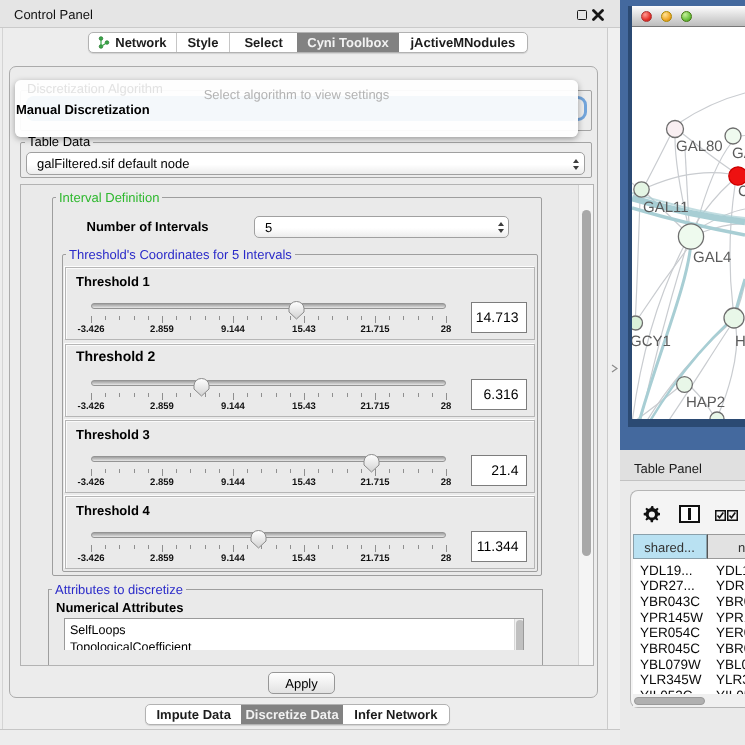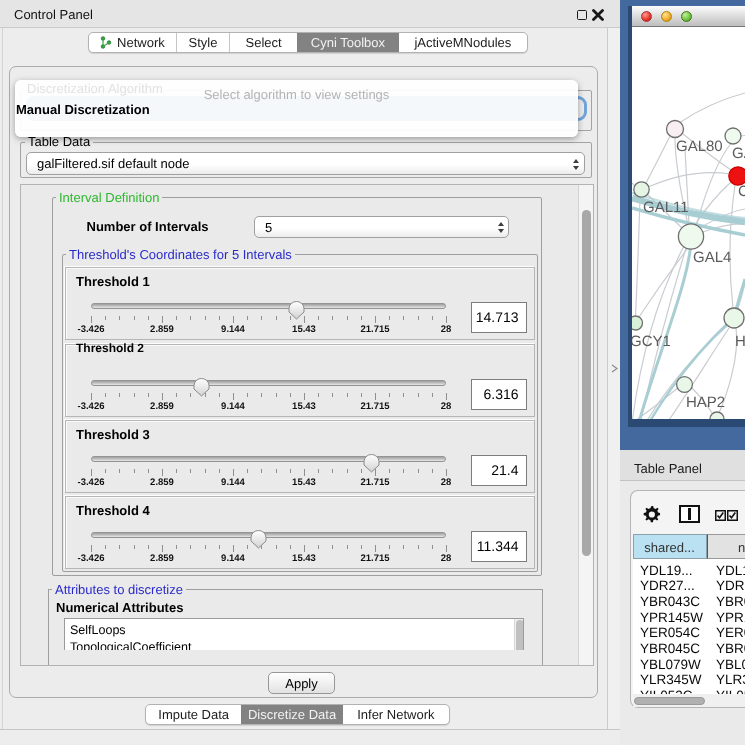--- a/index.html
+++ b/index.html
@@ -3,21 +3,21 @@
 <style>
 * { margin:0; padding:0; box-sizing:border-box; -webkit-font-smoothing:antialiased; text-rendering:geometricPrecision; }
 html,body { width:745px; height:745px; overflow:hidden; background:#ededed;
   font-family:"Liberation Sans", sans-serif; position:relative; }
 .abs { position:absolute; }
 .bold { font-weight:bold; }
 .titlebar { position:absolute; left:0; top:0; width:620px; height:28px;
   background:#e5e5e5; border-bottom:1px solid #cacaca; }
 .tabbar { position:absolute; display:flex; background:#fff; border:1px solid #b2b2b2;
   border-radius:5px; height:21px; overflow:hidden; font-size:13px; box-shadow:0 1px 1px rgba(0,0,0,0.12);}
-.tab { display:flex; align-items:center; justify-content:center; color:#1c1c1c; height:100%; font-weight:normal; }
+.tab { display:flex; align-items:center; justify-content:center; color:#1c1c1c; height:100%; font-weight:bold; }
 .tab.sel { background:#828282; color:#f2f2f2; }
 .vsep { width:1px; background:#c6c6c6; height:100%; }
 .panelbox { position:absolute; border:1px solid #a3a3a3; border-radius:2px; }
 .tblabel { position:absolute; font-size:13px; background:#ebebeb; padding:0 3px; line-height:13px; }
 .combo { position:absolute; background:linear-gradient(#ffffff 55%, #ececec); border:1px solid #a0a0a0;
   border-radius:5px; font-size:13px; color:#000; }
 .combo .ctext { position:absolute; left:10px; top:3px; }
 .stepper { position:absolute; width:0; height:0; border-left:3.5px solid transparent; border-right:3.5px solid transparent; }
 .tpanel { position:absolute; left:64.5px; width:470px; height:73px; border:1px solid #b6b6b6;
   background:#eaeaea; box-shadow:1px 1px 0 #fafafa inset, -1px -1px 0 #fdfdfd; }
@@ -132,21 +132,21 @@
 <defs>
       <linearGradient id="thg1" x1="0" y1="0" x2="0" y2="1">
         <stop offset="0" stop-color="#ffffff"></stop>
         <stop offset="1" stop-color="#d2d2d2"></stop>
       </linearGradient>
     </defs>
 <path d="M1,7.5 a7.5,7 0 0 1 15,0 v3.5 L8.5,18 L1,11 z" fill="url(#thg1)" stroke="#8a8a8a" stroke-width="1"></path>
   </svg>
 <div class="vbox" style="top:302px">14.713</div>
 <div class="tpanel" style="top:344px"></div>
-<div class="abs bold" style="left:76px;top:341px;font-size:12px">Threshold 2</div>
+<div class="abs bold" style="left:76px;top:348px;font-size:14px">Threshold 2</div>
 <div class="track" style="top:380px"></div>
 <div class="tick" style="left:91.0px;top:393px;height:6.5px"></div>
 <div class="tick" style="left:105.2px;top:393px;height:4px"></div>
 <div class="tick" style="left:119.4px;top:393px;height:4px"></div>
 <div class="tick" style="left:133.6px;top:393px;height:4px"></div>
 <div class="tick" style="left:147.8px;top:393px;height:4px"></div>
 <div class="tick" style="left:162.0px;top:393px;height:6.5px"></div>
 <div class="tick" style="left:176.2px;top:393px;height:4px"></div>
 <div class="tick" style="left:190.4px;top:393px;height:4px"></div>
 <div class="tick" style="left:204.6px;top:393px;height:4px"></div>

